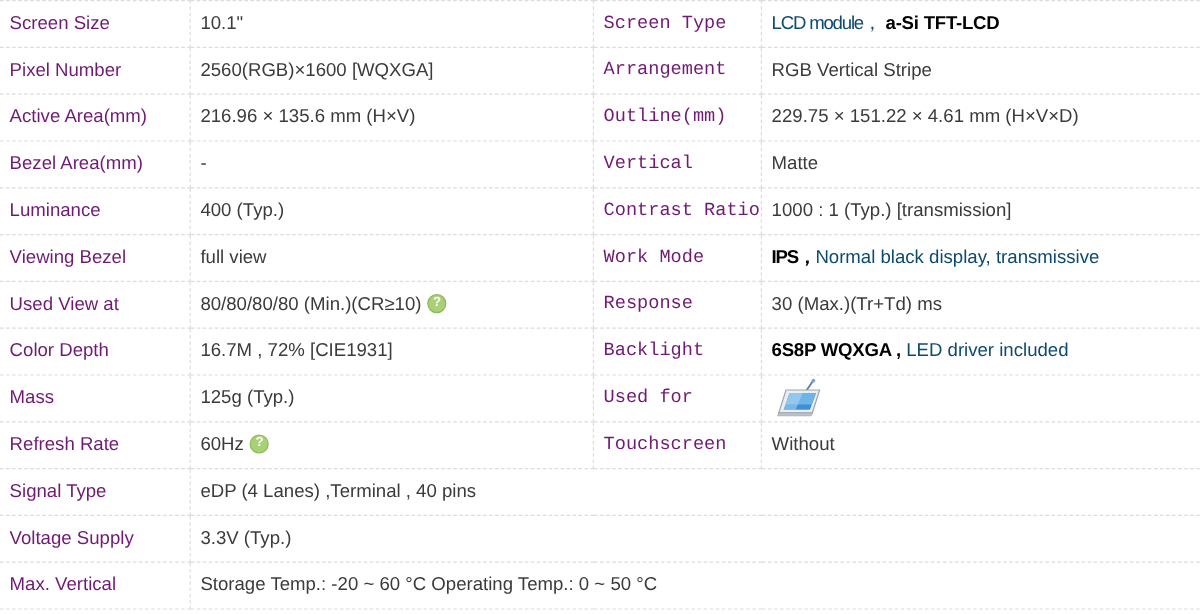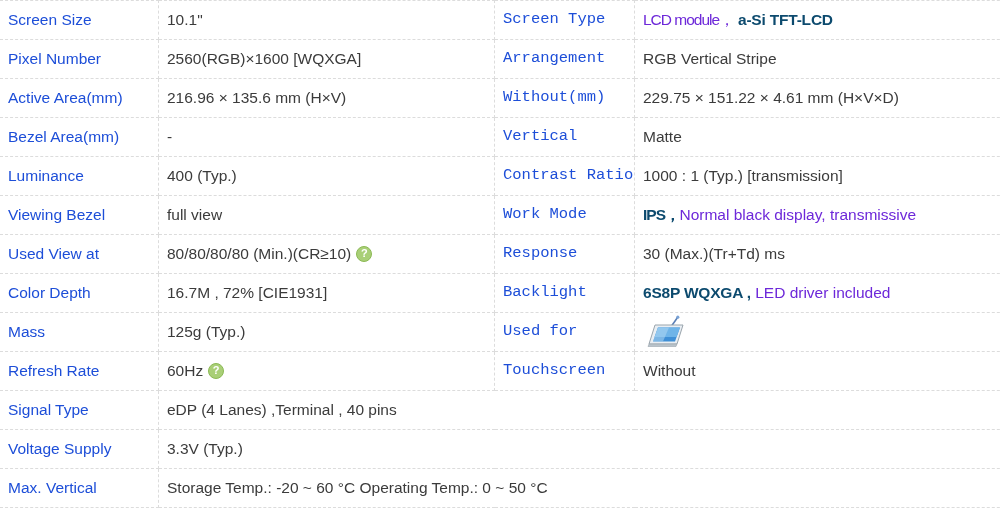--- a/index.html
+++ b/index.html
@@ -33,40 +33,40 @@
     white-space: nowrap;
     overflow: hidden;
   }
 
   
   #spec-table tr:first-child td {
     border-top: 1px dashed #dcdcdc;
   }
 
   td.label {
-    color: #1d4ed8;
+    color: #701a75;
     border-right: 1px dashed #dcdcdc;
     margin-left: 24px;
   }
   td.label-l  { width: 150px; }
   td.value-l  { width: 327px; border-right: 1px dashed #dcdcdc; }
   td.label-r  { width: 131px; font-family: Liberation Mono, monospace; }
   td.value-r  { width: 392px; }
 
   td.value {
     color: #3b3b3b;
   }
 
   td.value-wide {
     width: 850px;
   }
 
-  .dim  { color: #6d28d9; text-align: center; }
+  .dim  { color: #0c4a6e; text-align: center; }
   .strong {
-    color: #0c4a6e;
+    color: #000000;
     font-weight: 600;
     letter-spacing: -0.2px;
   }
   .fw-comma {
     letter-spacing: -1px;
   }
 
   
   .help-icon {
     display: inline-block;
@@ -117,21 +117,21 @@
     <tr>
       <td class="label label-l">Pixel Number</td>
       <td class="value value-l">2560(RGB)×1600   [WQXGA]</td>
       <td class="label label-r">Arrangement</td>
       <td class="value value-r">RGB Vertical Stripe</td>
     </tr>
 
     <tr>
       <td class="label label-l">Active Area(mm)</td>
       <td class="value value-l">216.96 × 135.6 mm (H×V)</td>
-      <td class="label label-r">Without(mm)</td>
+      <td class="label label-r">Outline(mm)</td>
       <td class="value value-r">229.75 × 151.22 × 4.61 mm (H×V×D)</td>
     </tr>
 
     <tr>
       <td class="label label-l">Bezel Area(mm)</td>
       <td class="value value-l">-</td>
       <td class="label label-r">Vertical</td>
       <td class="value value-r">Matte</td>
     </tr>
 

